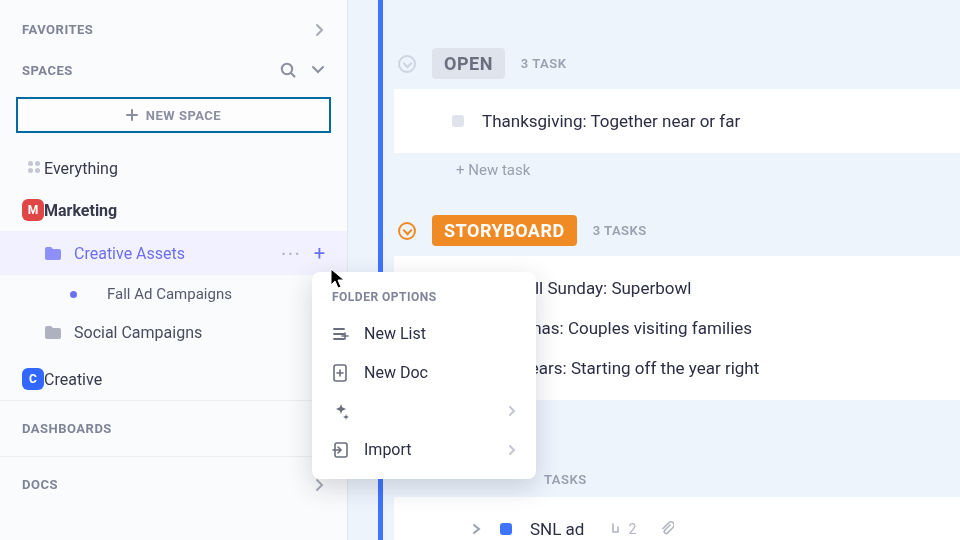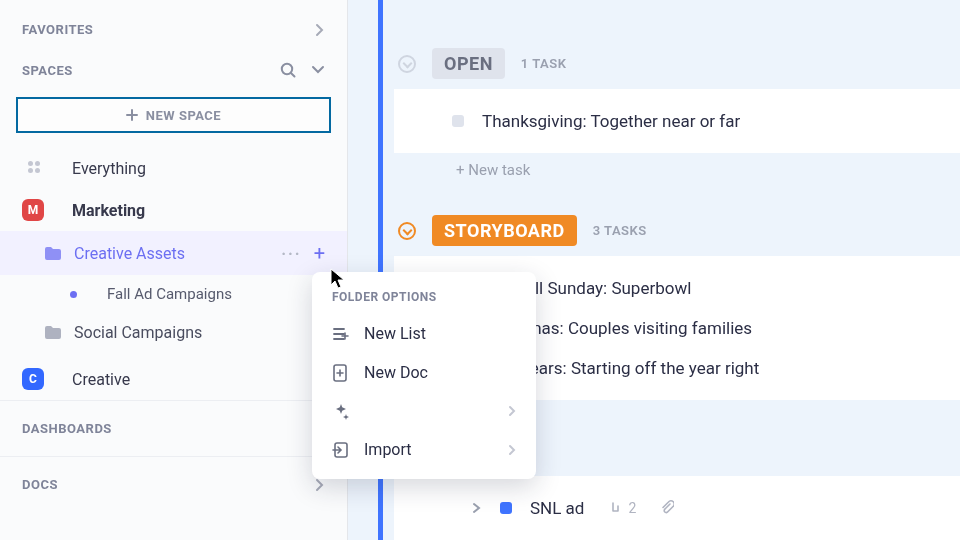--- a/index.html
+++ b/index.html
@@ -44,21 +44,21 @@
     font-size: 13px;
     letter-spacing: .5px;
     display: flex;
     align-items: center;
     justify-content: center;
     gap: 8px;
   }
   .nav-item {
     display: flex;
     align-items: center;
-    gap: 28px;
+    gap: 0;
     padding: 10px 22px;
     font-size: 16px;
     color: #37394c;
     cursor: pointer;
   }
   .nav-item.bold { font-weight: 700; }
   .nav-item .sq {
     width: 22px; height: 22px;
     border-radius: 6px;
     display: inline-flex;
@@ -332,21 +332,21 @@
   </div>
 </div>
 
 <div class="vbar"></div>
 
 <div class="main">
 
   <div class="status-line">
     <span class="ring"></span>
     <span class="status-pill pill-open">OPEN</span>
-    <span class="count">1 TASK</span>
+    <span class="count">3 TASK</span>
   </div>
   <div class="task-block">
     <div class="task-row">
       <span class="task-bullet b-grey"></span>
       <span>Thanksgiving: Together near or far</span>
     </div>
   </div>
   <div class="new-task">+ New task</div>
 
   <div class="section-gap"></div>
@@ -366,20 +366,23 @@
       <span>Christmas: Couples visiting families</span>
     </div>
     <div class="task-row">
       <span class="task-bullet b-orange"></span>
       <span>New Years: Starting off the year right</span>
     </div>
   </div>
 
   <div style="height:72px"></div>
 
+  <div class="status-line" style="margin-left:146px">
+    <span class="count">TASKS</span>
+  </div>
   <div class="task-block" style="margin-top:4px">
     <div class="task-row" style="padding-left:54px">
       <span>
         <svg width="10" height="12" viewBox="0 0 10 12">
             <path d="M2 2l5 4-5 4" stroke="#9aa0af" stroke-width="2" fill="none" stroke-linecap="round"></path>
           </svg>
       </span>
       <span class="task-bullet b-blue"></span>
       <span>SNL ad</span>
       <span class="meta-attach">

